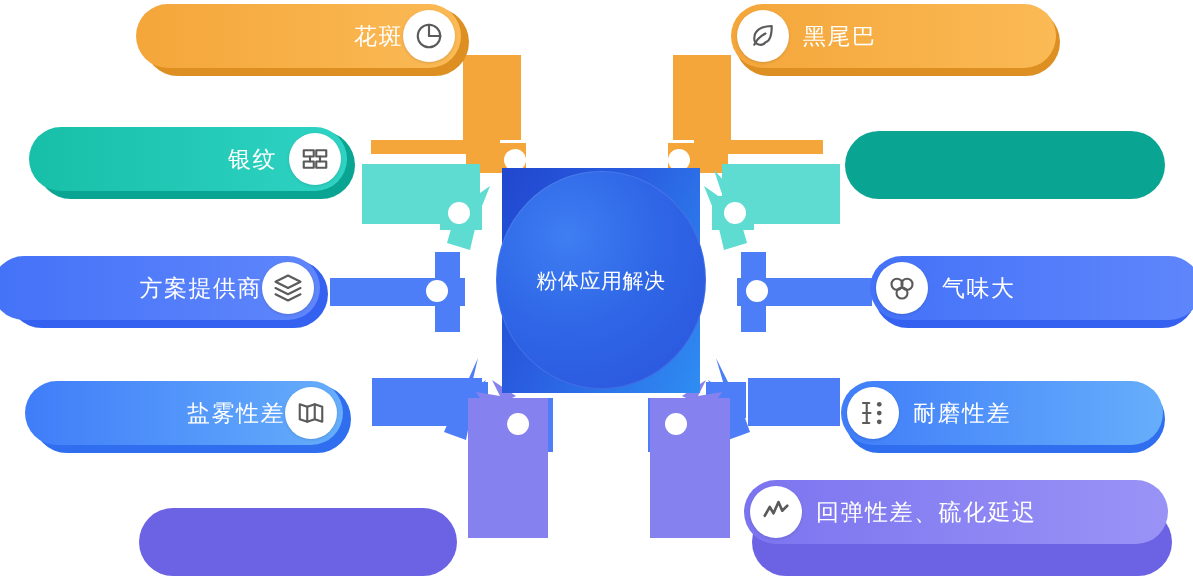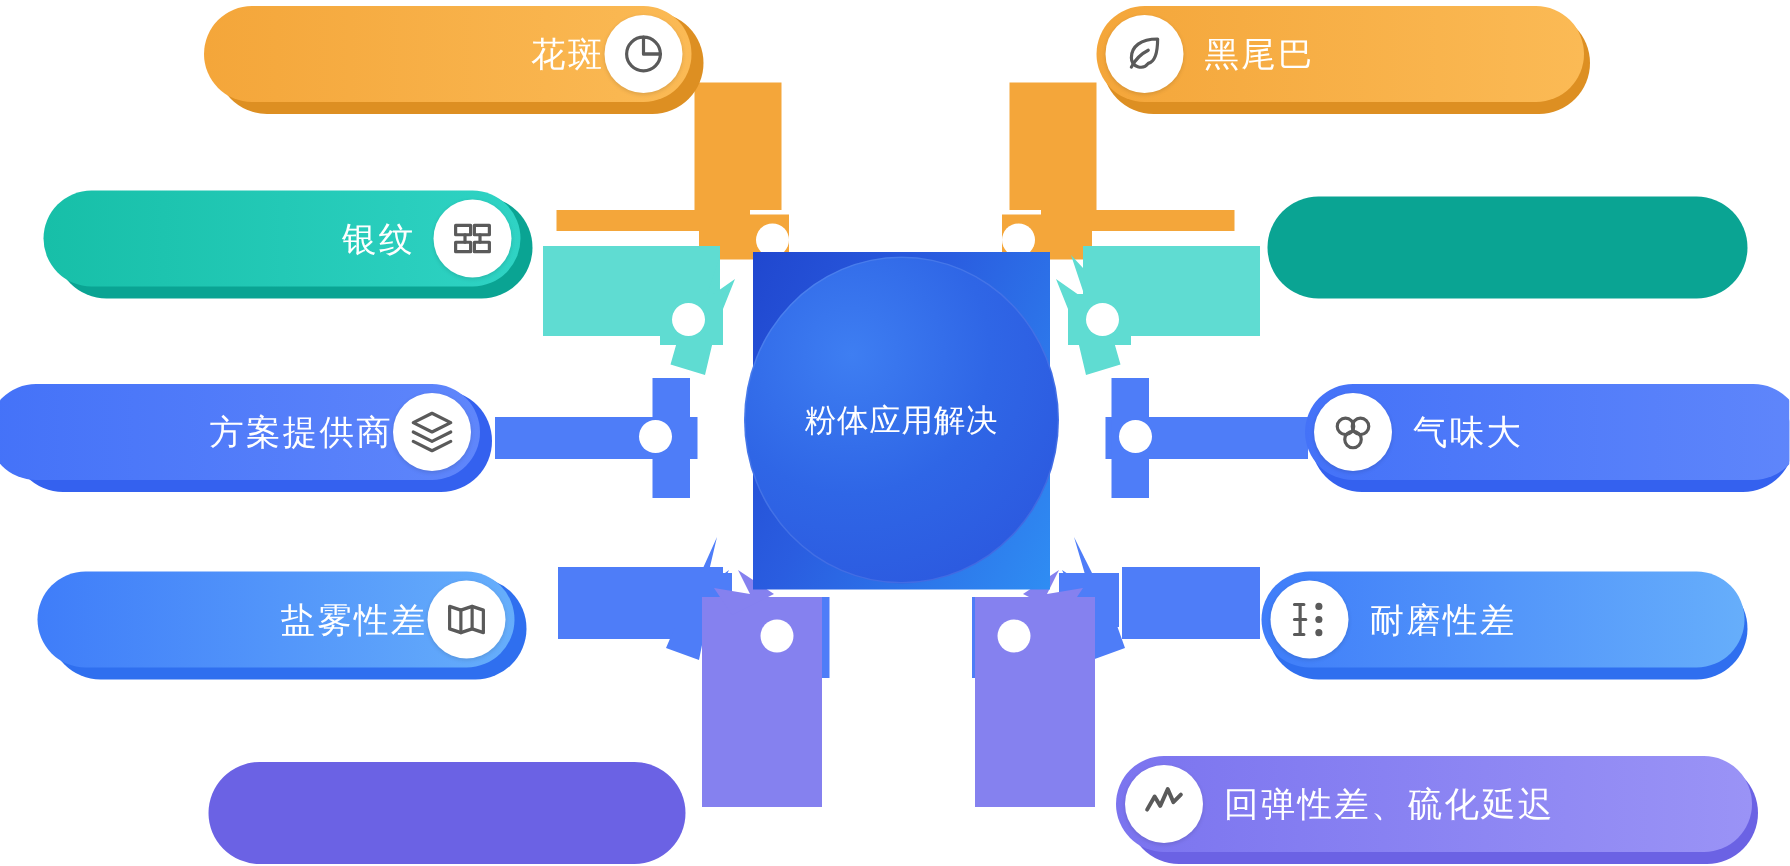--- a/index.html
+++ b/index.html
@@ -282,21 +282,21 @@
         <path d="M4 4h5M4 12h6M4 20h5"></path>
         <circle cx="17" cy="5" r="1.9" fill="#5a5a5a" stroke="none"></circle>
         <circle cx="17" cy="12" r="1.9" fill="#5a5a5a" stroke="none"></circle>
         <circle cx="17" cy="19" r="1.9" fill="#5a5a5a" stroke="none"></circle>
       </svg>
     </div>
     <span class="pill-label">耐磨性差</span>
   </div>
 
   <div class="pill-shadow s-purple" style="left:752px;top:508px;width:420px;height:68px;"></div>
-  <div class="pill right c-purple" style="left:744px;top:504px;width:424px;align-items:center;">
+  <div class="pill right c-purple" style="left:744px;top:480px;width:424px;align-items:center;">
     <div class="badge">
       <svg width="30" height="30" viewBox="0 0 24 24" fill="none" stroke="#5a5a5a" stroke-width="2.1" stroke-linecap="round" stroke-linejoin="round">
         <path d="M3 15l4-7 3 5 4-9 3 7 4-4"></path>
       </svg>
     </div>
     <span class="pill-label">回弹性差、硫化延迟</span>
   </div>
 
 </div>
 

